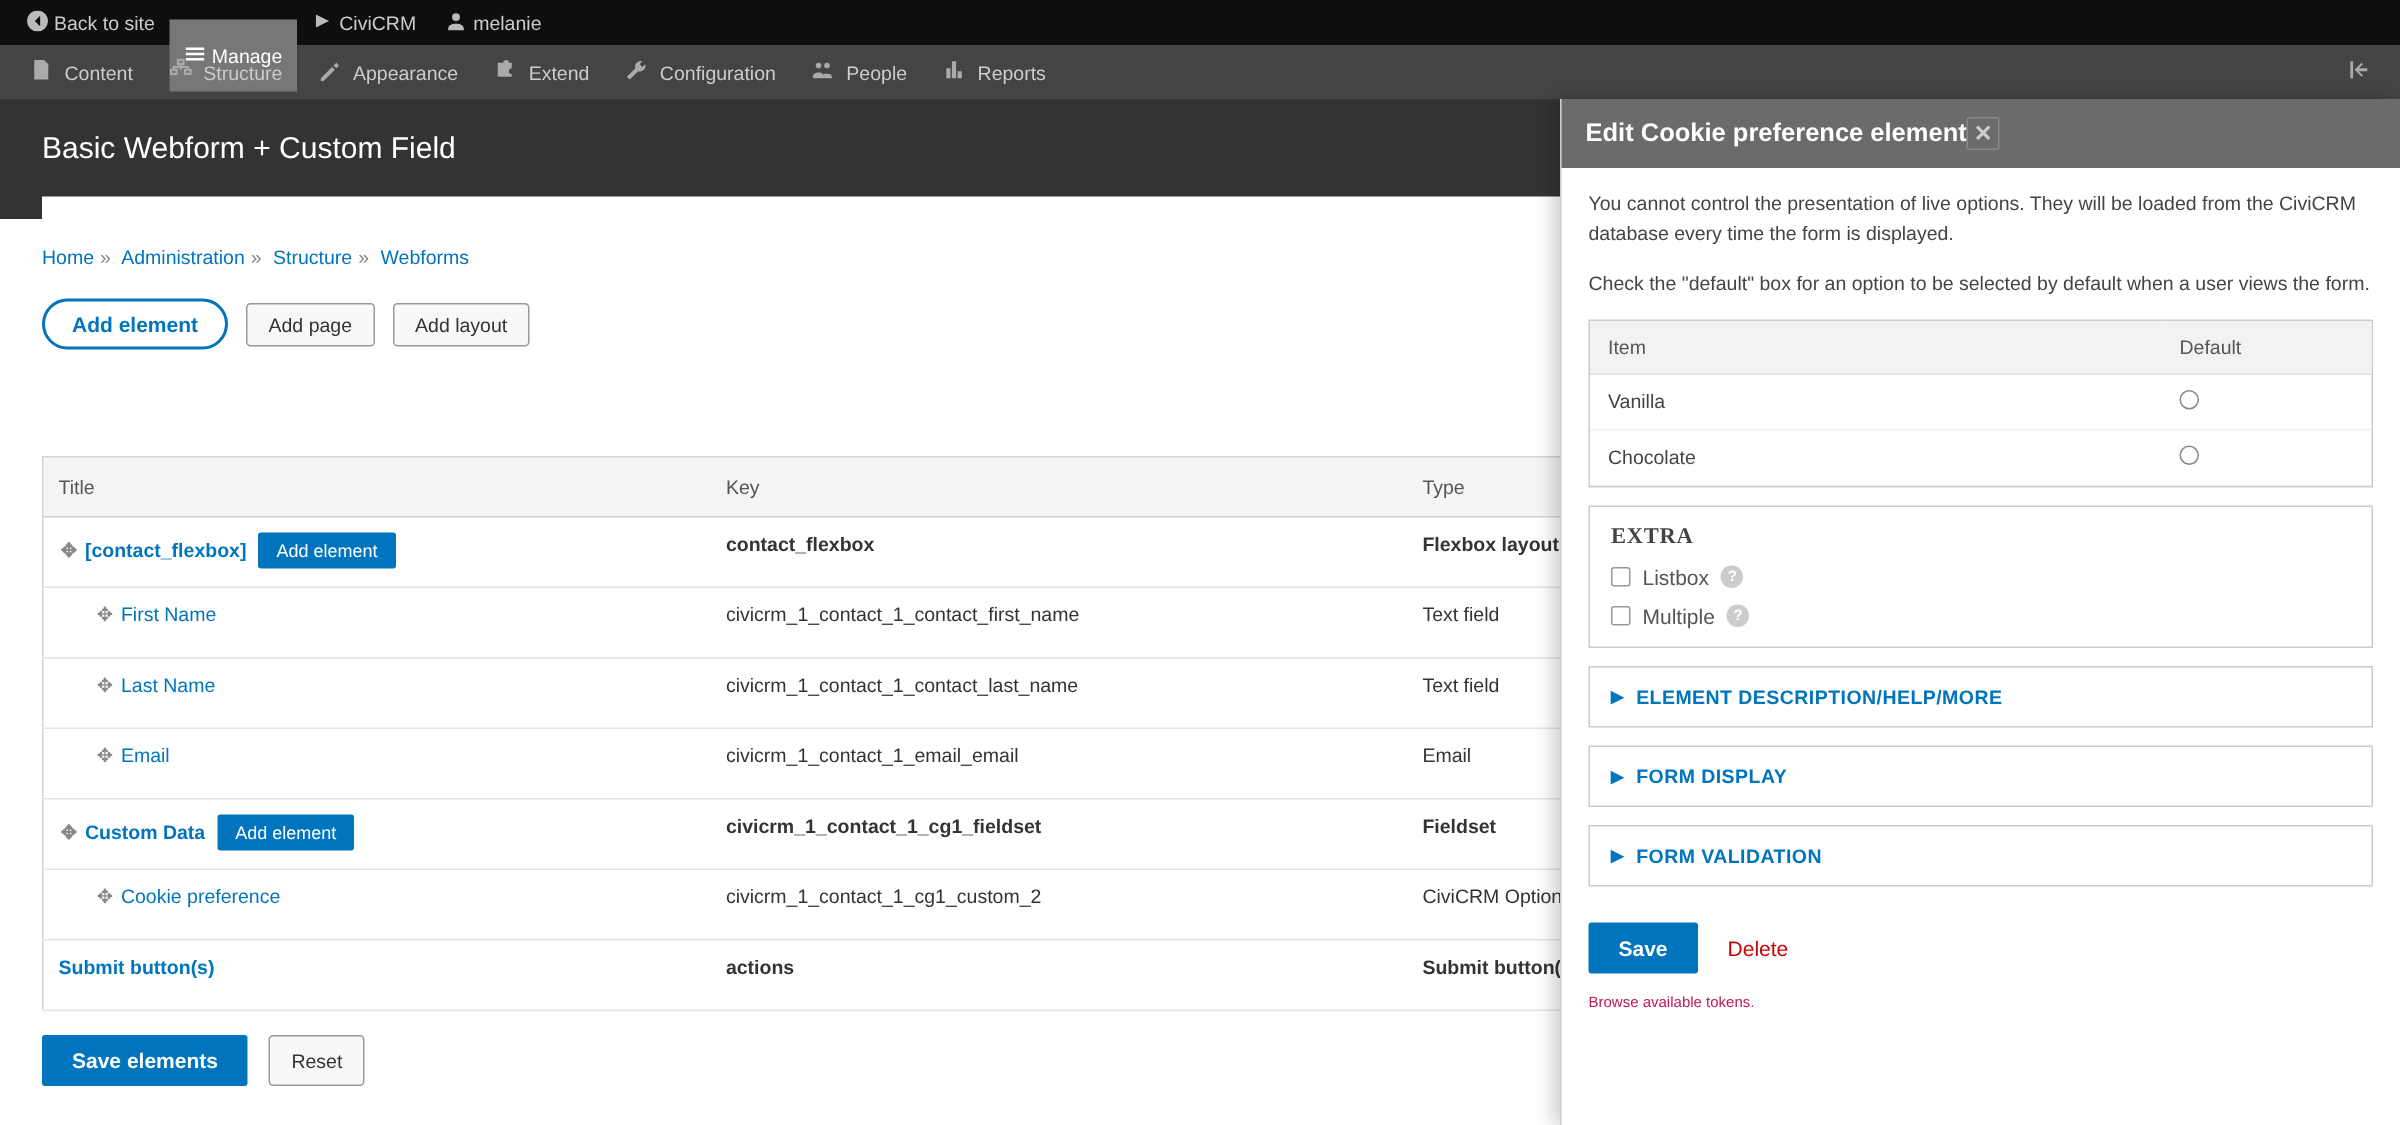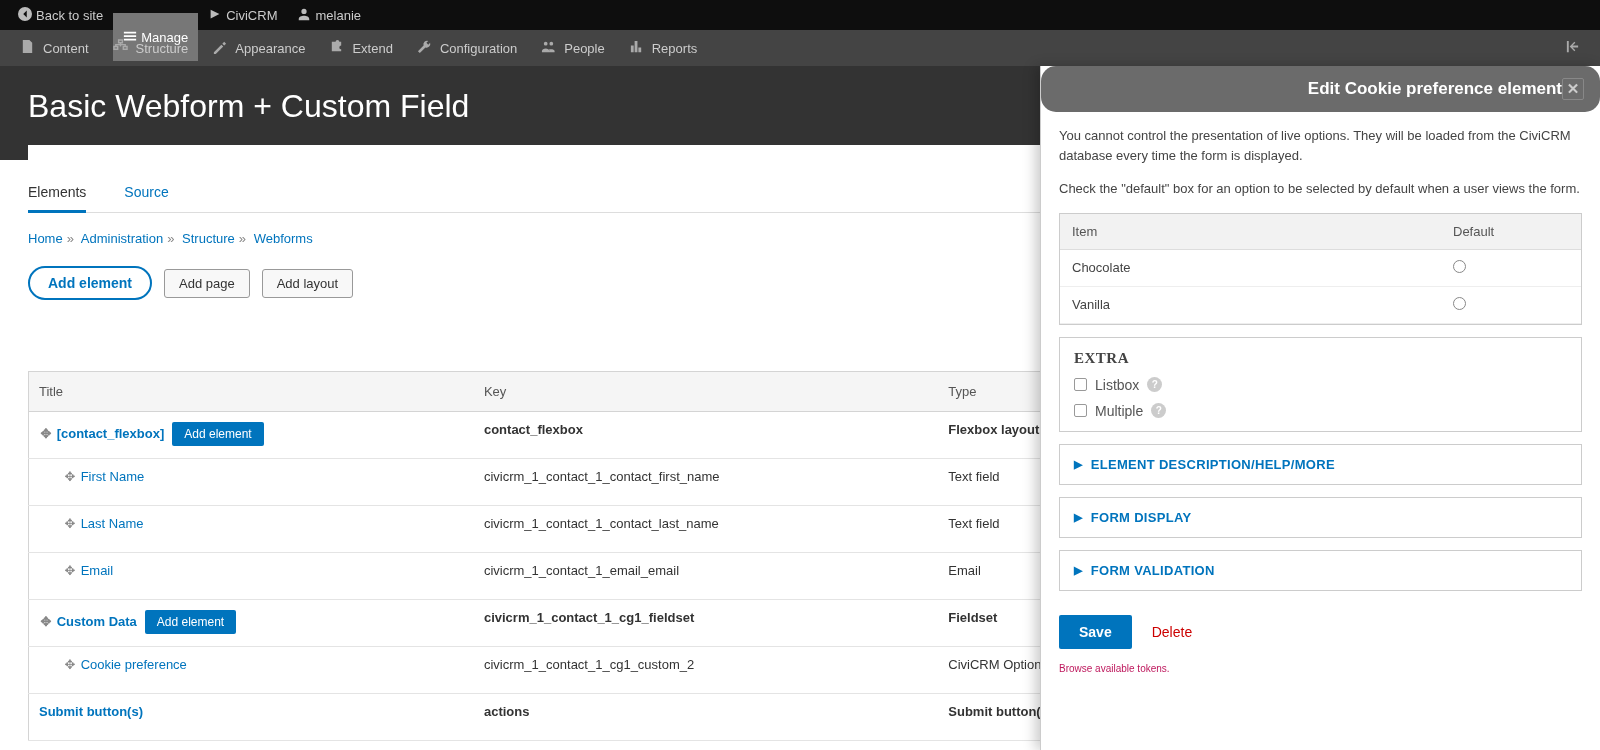--- a/index.html
+++ b/index.html
@@ -11,21 +11,21 @@
 .toolbar-top .titem { display: flex; align-items: center; gap: 4px; padding: 0 10px; height: 48px; cursor: pointer; }
 .toolbar-top .manage { background: #777; color: #fff; margin-top: 44px; }
 .toolbar-top .ticon svg { width: 14px; height: 14px; fill: #bbb; }
 
 .toolbar-admin { background: #444; color: #ccc; height: 36px; display: flex; align-items: center; padding: 0 8px; font-size: 13px; }
 .toolbar-admin .aitem { display: flex; align-items: center; gap: 8px; padding: 0 12px; height: 36px; cursor: pointer; }
 .toolbar-admin .aicon svg { width: 15px; height: 15px; fill: #aaa; }
 .toolbar-admin .spacer { flex: 1; }
 
 .page-header { background: #333; color: #fff; padding: 22px 28px 0 28px; }
-.page-title { font-size: 32px; font-weight: 300; margin-bottom: 20px; }
+.page-title { font-size: 20px; font-weight: 300; margin-bottom: 20px; }
 .primary-tabs-wrap { background: #fff; display: flex; }
 
 .content { padding: 18px 28px; position: relative; }
 .secondary-tabs { display: flex; gap: 38px; border-bottom: 1px solid #ddd; margin-bottom: 18px; }
 .secondary-tabs .stab { padding: 6px 0 10px 0; color: #0074bd; cursor: pointer; font-size: 14px; }
 .secondary-tabs .stab.active { color: #333; border-bottom: 3px solid #0074bd; margin-bottom: -1px; }
 
 .breadcrumb { color: #555; margin-bottom: 20px; font-size: 13px; }
 .breadcrumb a { color: #0074bd; }
 .breadcrumb .sep { margin: 0 4px; color: #888; }
@@ -49,21 +49,21 @@
 .ops .drop { border: 1px solid #bbb; background: #f5f5f5; padding: 5px 8px; font-size: 10px; border-radius: 0 2px 2px 0; cursor: pointer; }
 .customize-btn { border: 1px solid #bbb; background: #f5f5f5; padding: 5px 14px; font-size: 12px; border-radius: 2px; cursor: pointer; }
 .checkbox-cell { text-align: center; }
 .chk { display: inline-block; width: 13px; height: 13px; border: 1px solid #999; background: #fff; border-radius: 2px; }
 
 .footer-actions { margin-top: 16px; display: flex; gap: 14px; }
 .btn-primary { background: #0074bd; color: #fff; border: none; padding: 9px 20px; font-size: 14px; cursor: pointer; font-weight: 700; border-radius: 2px; }
 
 
 .panel { position: fixed; top: 66px; right: 0; width: 560px; bottom: 0; background: #fff; border-left: 1px solid #ccc; box-shadow: -5px 0 12px rgba(0,0,0,.2); display: flex; flex-direction: column; z-index: 100; }
-.panel-header { background: #6b6b6b; color: #fff; padding: 12px 16px; font-size: 17px; font-weight: 700; display: flex; justify-content: flex-end; align-items: center; border-radius: 15px; }
+.panel-header { background: #6b6b6b; color: #fff; padding: 12px 16px; font-size: 17px; font-weight: 700; display: flex; justify-content: flex-start; align-items: center; }
 .panel-close { width: 22px; height: 22px; border: 1px solid #888; display: flex; align-items: center; justify-content: center; color: #ccc; cursor: pointer; font-size: 15px; border-radius: 2px; }
 .panel-body { flex: 1; overflow-y: scroll; padding: 14px 18px; font-size: 13px; color: #444; }
 .panel-body p { margin-bottom: 14px; line-height: 1.5; }
 .fieldset { border: 1px solid #ccc; margin-bottom: 12px; }
 .options-table { width: 100%; border-collapse: collapse; }
 .options-table th { text-align: left; font-weight: 400; background: #f2f2f2; padding: 10px 12px; border-bottom: 1px solid #ddd; color: #555; }
 .options-table td { padding: 10px 12px; border-bottom: 1px solid #eee; }
 .radio-dot { display: inline-block; width: 13px; height: 13px; border: 1px solid #888; border-radius: 50%; }
 .extra-title { font-family: Georgia, serif; font-size: 15px; font-weight: 700; padding: 12px 14px 6px 14px; letter-spacing: .5px; }
 .extra-row { padding: 4px 14px 6px 14px; display: flex; align-items: center; gap: 8px; font-size: 14px; color: #555; }
@@ -161,24 +161,20 @@
     <div class="ptab">View</div>
     <div class="ptab">Test</div>
     <div class="ptab">Results</div>
     <div class="ptab active">Build</div>
     <div class="ptab">Settings</div>
   </div>
 </div>
 
 <div class="content">
 
-  <div class="secondary-tabs">
-    <div class="stab active">Elements</div>
-    <div class="stab">Source</div>
-  </div>
 
   <div class="breadcrumb">
     <a>Home</a><span class="sep">»</span>
     <a>Administration</a><span class="sep">»</span>
     <a>Structure</a><span class="sep">»</span>
     <a>Webforms</a>
   </div>
 
   <div class="action-row">
     <button class="btn-primary-outline">Add element</button>
@@ -306,25 +302,25 @@
     <div class="fieldset">
       <table class="options-table">
         <thead>
             <tr>
           <th>Item</th>
           <th style="width:140px">Default</th>
         </tr>
           </thead>
         <tbody>
           <tr>
-            <td>Chocolate</td>
+            <td>Vanilla</td>
             <td><span class="radio-dot"></span></td>
           </tr>
           <tr>
-            <td>Vanilla</td>
+            <td>Chocolate</td>
             <td><span class="radio-dot"></span></td>
           </tr>
         </tbody>
       </table>
     </div>
 
     <div class="fieldset" style="padding-bottom:6px">
       <div class="extra-title">EXTRA</div>
       <div class="extra-row">
         <span class="chk"></span>

